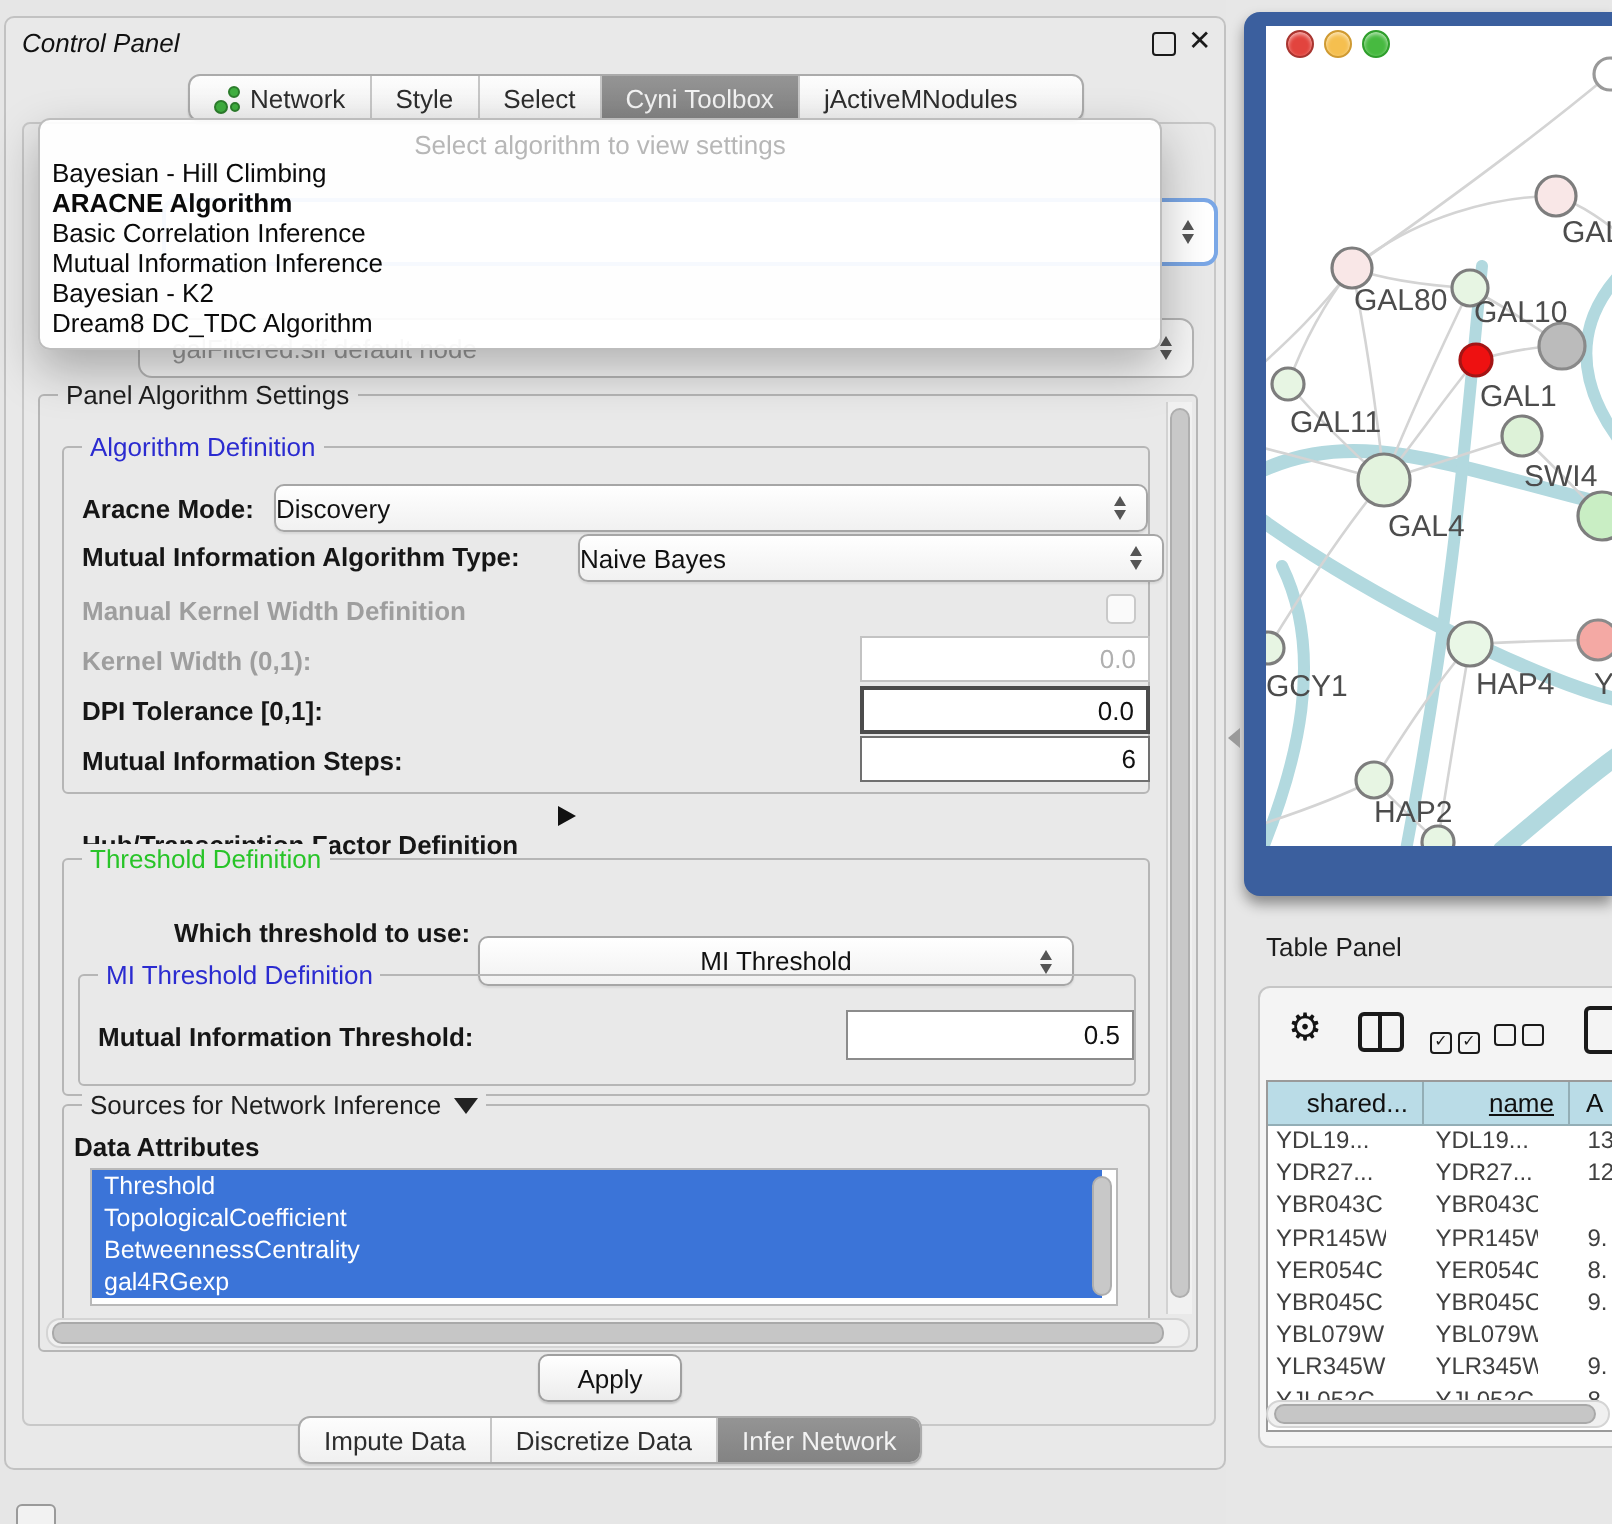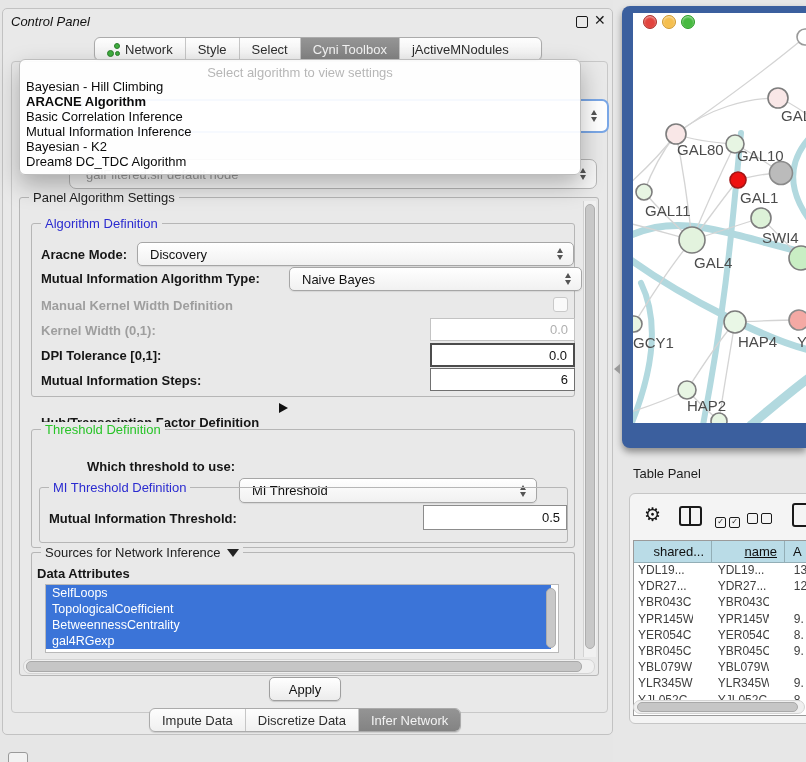--- a/index.html
+++ b/index.html
@@ -49,21 +49,21 @@
   .gtitle{position:absolute;top:-8px;left:9px;background:#e9e9e9;padding:0 4px;
           font-size:13px;color:#1e1e1e;white-space:nowrap;}
   .gtitle.blue{color:#2b2bd0;}
   .gtitle.green{color:#28c428;}
 
   .blabel{font-size:13px;font-weight:bold;color:#161616;white-space:nowrap;}
   .dlabel{font-size:13px;font-weight:bold;color:#9e9e9e;white-space:nowrap;}
 
   .combo{background:linear-gradient(#ffffff,#f1f1f1);border:1px solid #a6a6a6;border-radius:5px;
          display:flex;align-items:center;box-shadow:0 1px 1px rgba(0,0,0,.08);}
-  .combo span{margin-left:12px;font-size:13px;color:#111;}
+  .combo span{font-size:13px;color:#111;}
   .stepper{position:absolute;right:9px;top:50%;transform:translateY(-50%);width:7px;height:12px;}
   .stepper i{position:absolute;left:0;width:0;height:0;border-left:3.5px solid transparent;border-right:3.5px solid transparent;}
   .stepper .up{top:0;border-bottom:5px solid #555;}
   .stepper .dn{bottom:0;border-top:5px solid #555;}
 
   .tfield{background:#fff;font-size:13px;display:flex;align-items:center;justify-content:flex-end;}
   .tfield span{margin-right:6px;}
 
   .checkbox{width:13px;height:13px;border:1px solid #c9c9c9;border-radius:3px;background:#fafafa;}
 
@@ -357,21 +357,21 @@
       <span>6</span>
     </div>
 
     <div class="abs blabel" style="left:38px;top:393px;margin-top:13px;">Hub/Transcription Factor Definition</div>
     <div class="abs tri-right" style="left:276px;top:394px;"></div>
 
     <div class="abs groupbox" style="left:28px;top:420px;width:542px;height:117px;">
       <span class="gtitle green">Threshold Definition</span>
     </div>
     <div class="abs blabel" style="left:84px;top:450px;">Which threshold to use:</div>
-    <div class="abs combo" style="left:236px;top:469px;width:296px;height:23px;">
+    <div class="abs combo" style="left:236px;top:459px;width:296px;height:23px;justify-content:center;">
       <span>MI Threshold</span>
       <span class="stepper">
           <i class="up"></i>
           <i class="dn"></i>
         </span>
     </div>
     <div class="abs groupbox" style="left:36px;top:478px;width:527px;height:54px;">
       <span class="gtitle blue">MI Threshold Definition</span>
     </div>
     <div class="abs blabel" style="left:46px;top:502px;">Mutual Information Threshold:</div>
@@ -381,21 +381,21 @@
 
     <div class="abs groupbox" style="left:28px;top:543px;width:542px;height:112px;border-bottom:none;">
       <span class="gtitle" style="display:flex;align-items:center;gap:6px;">
         <span>Sources for Network Inference</span>
         <span class="tri-down"></span>
       </span>
     </div>
     <div class="abs blabel" style="left:34px;top:557px;">Data Attributes</div>
     <div class="abs attr-list" style="left:42px;top:575px;width:512px;height:67px;">
       <div id="attr-items">
-          <div class="attr-item" style="background: rgb(59, 116, 216);">SelfLoops</div>
+          <div class="attr-item" style="background: rgb(59, 116, 216);">Threshold</div>
           <div class="attr-item" style="background: rgb(59, 116, 216);">TopologicalCoefficient</div>
           <div class="attr-item" style="background: rgb(59, 116, 216);">BetweennessCentrality</div>
           <div class="attr-item" style="background: rgb(59, 116, 216);">gal4RGexp</div>
         </div>
       <div class="vthumb" style="right:2px;top:3px;width:8px;height:58px;"></div>
     </div>
     <div class="abs hscroll" style="left:20px;top:650px;width:570px;height:13px;">
       <div class="hthumb" style="left:2px;top:1px;width:554px;height:9px;"></div>
     </div>
 

